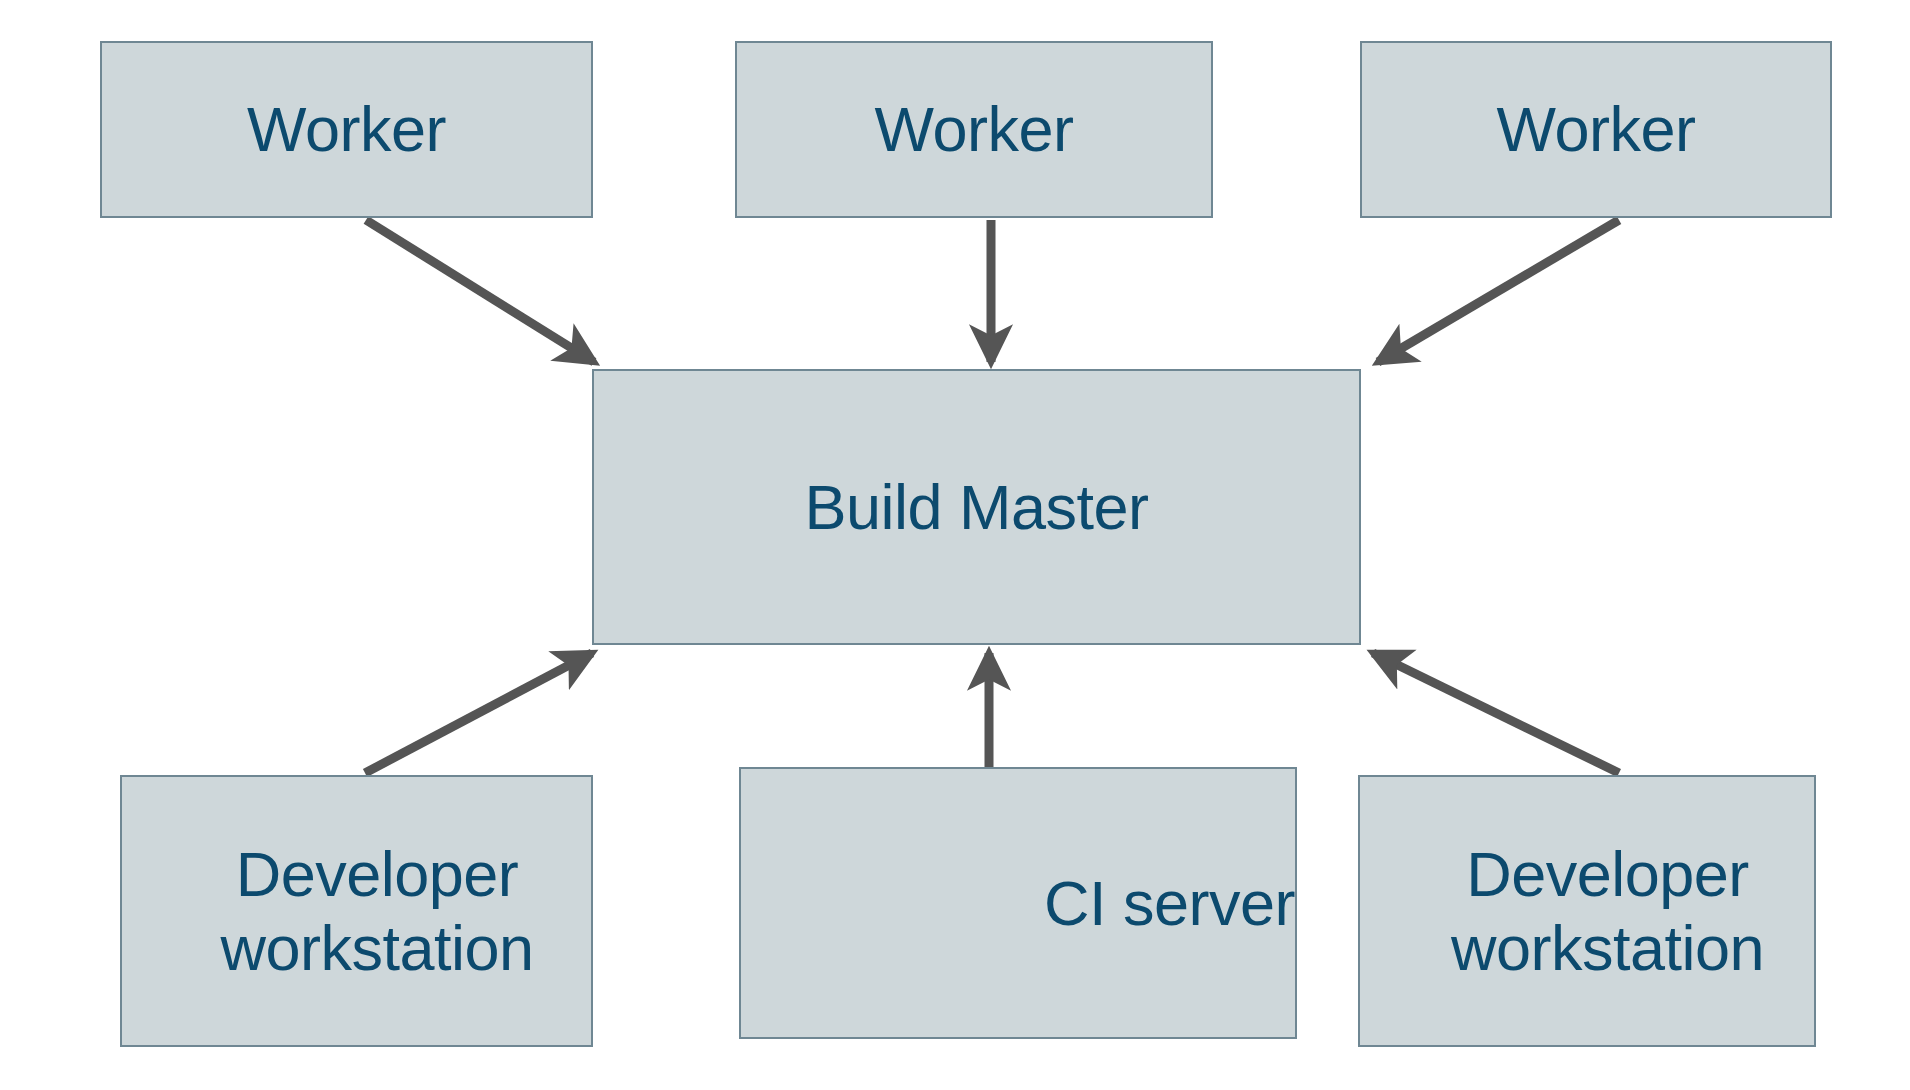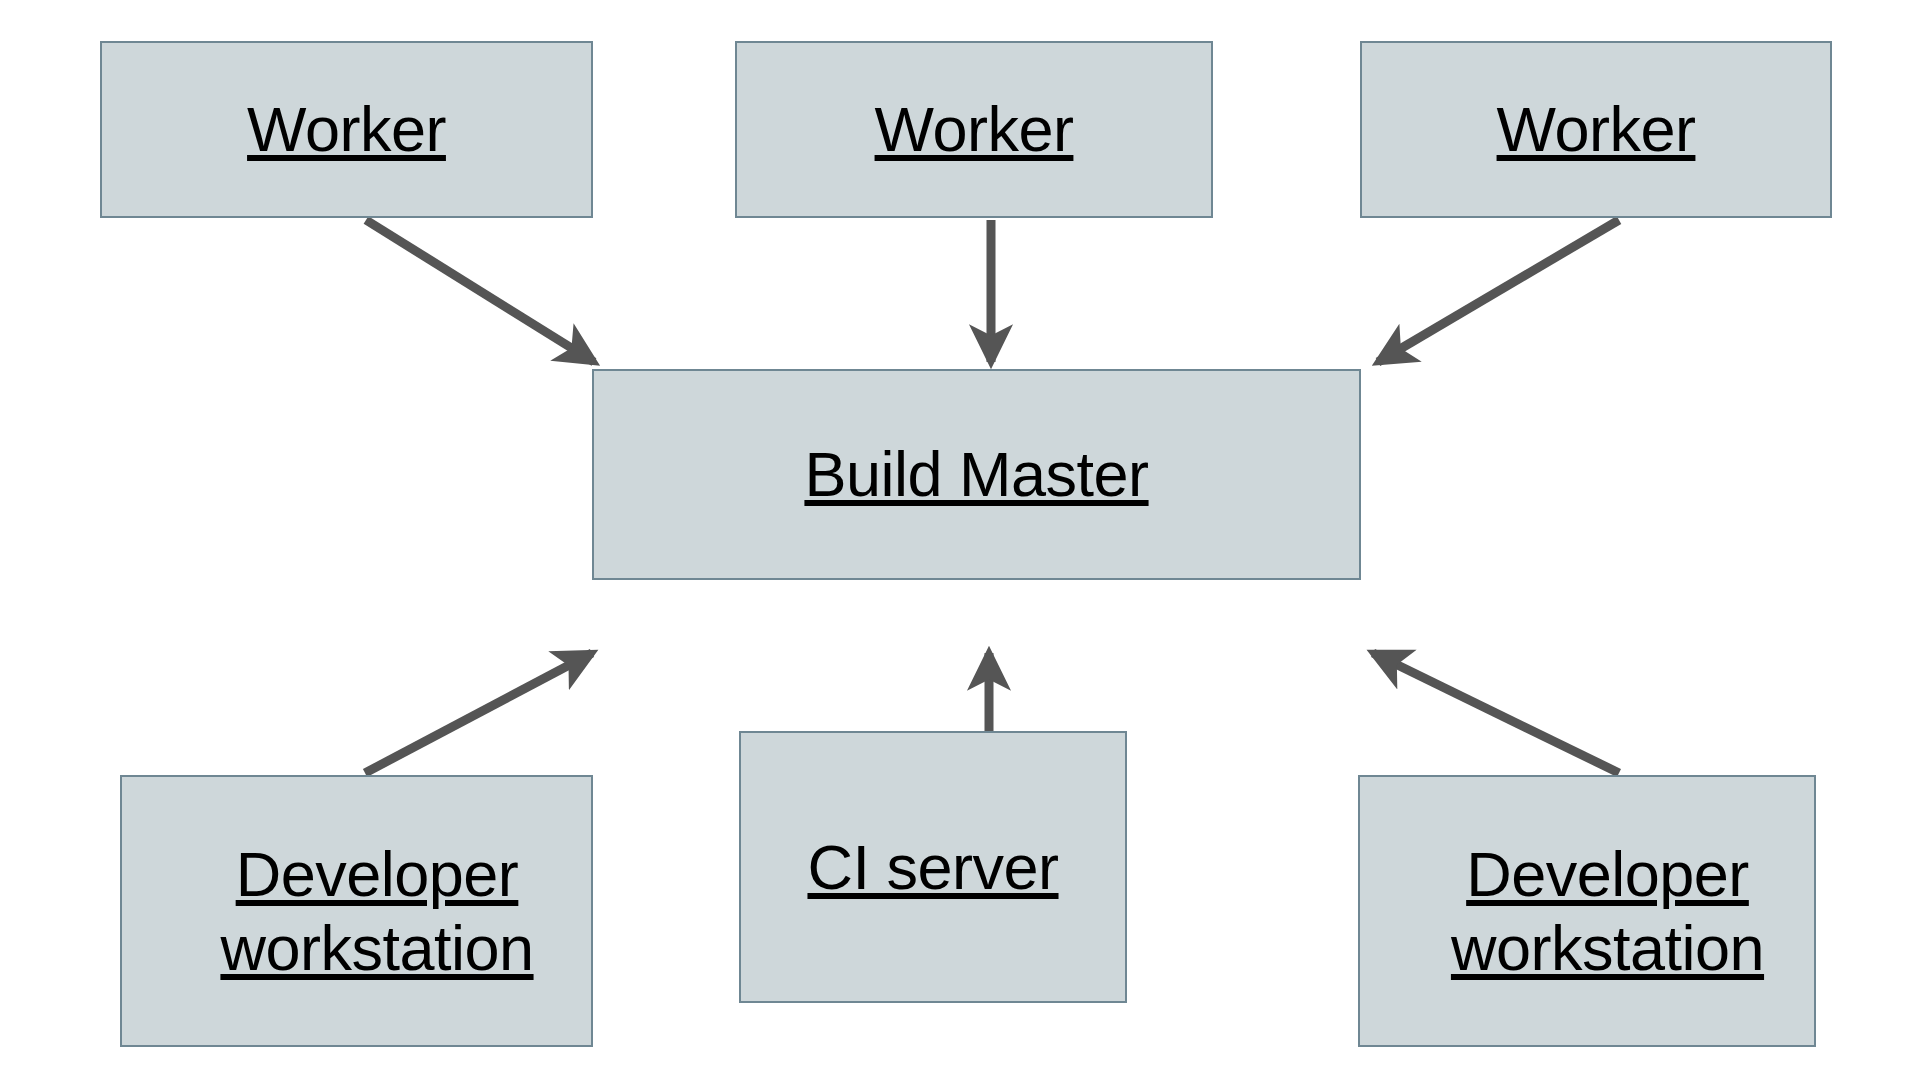--- a/index.html
+++ b/index.html
@@ -28,42 +28,41 @@
   }
   .node {
     position: absolute;
     box-sizing: border-box;
     background: #ced7da;
     border: 2px solid #6f8793;
     display: flex;
     align-items: center;
     justify-content: center;
     text-align: center;
-    color: #000000;
+    color: #0c4a6e;
     z-index: 2;
-    text-decoration: underline;
   }
   .node-label {
     display: block;
     line-height: 1.18;
     white-space: pre-line;
     letter-spacing: -0.5px;
   }
   .node-worker .node-label   { font-size: 63px; }
   .node-master .node-label   { font-size: 63px; }
   .node-ci .node-label       { font-size: 63px; }
   .node-dev .node-label      { font-size: 63px; margin-left: 41px; }
 
   
   #node-worker-1 { left: 100px; top: 41px;  width: 493px; height: 177px; }
   #node-worker-2 { left: 735px; top: 41px;  width: 478px; height: 177px; }
   #node-worker-3 { left: 1360px; top: 41px; width: 472px; height: 177px; }
-  #node-build-master { left: 592px; top: 369px; width: 769px; height: 211px; }
+  #node-build-master { left: 592px; top: 369px; width: 769px; height: 276px; }
   #node-dev-left  { left: 120px;  top: 775px; width: 473px; height: 272px; }
-  #node-ci-server { left: 739px;  top: 731px; width: 388px; height: 272px; }
+  #node-ci-server { left: 739px;  top: 767px; width: 558px; height: 272px; justify-content: flex-end; }
   #node-dev-right { left: 1358px; top: 775px; width: 458px; height: 272px; }
 </style>
 </head>
 <body>
 
 <div id="diagram-canvas">
 
   <svg id="edge-layer" viewBox="0 0 1910 1090" width="1910" height="1090" xmlns="http://www.w3.org/2000/svg">
     <defs>
       <marker id="arrowhead" markerWidth="5.2" markerHeight="5.2" refX="4.2" refY="2.6" orient="auto" markerUnits="strokeWidth">

